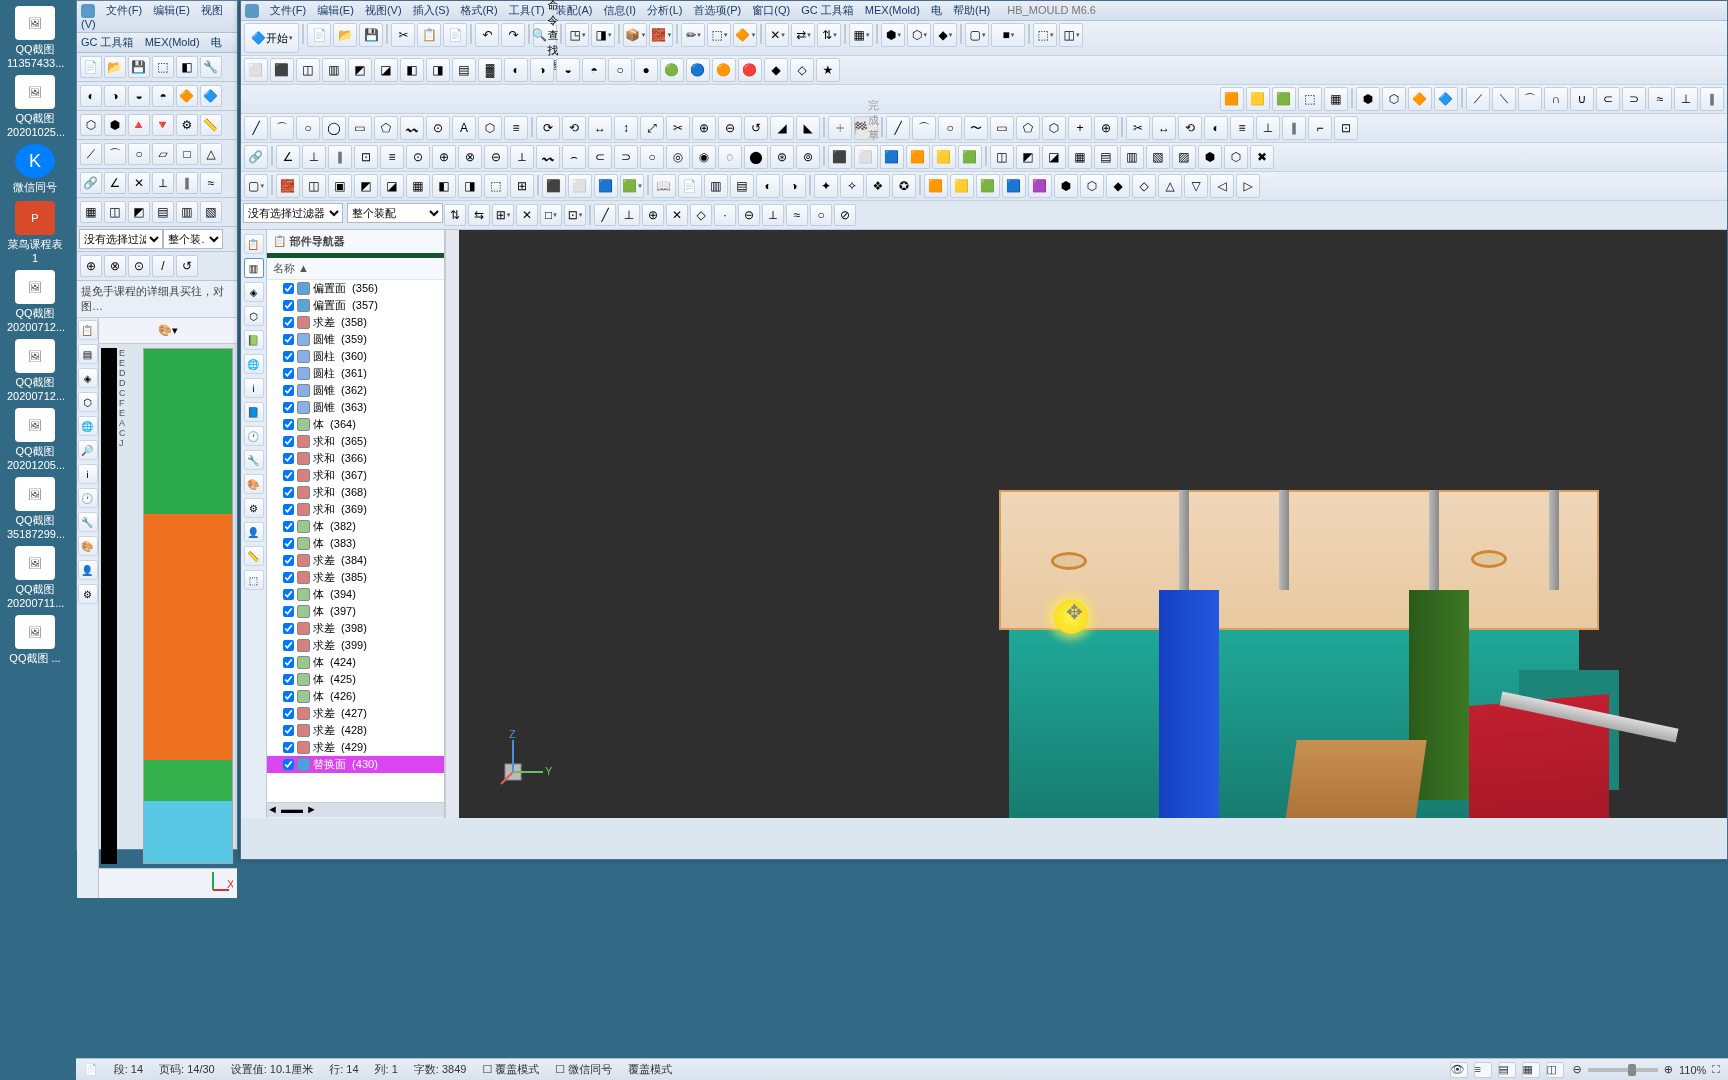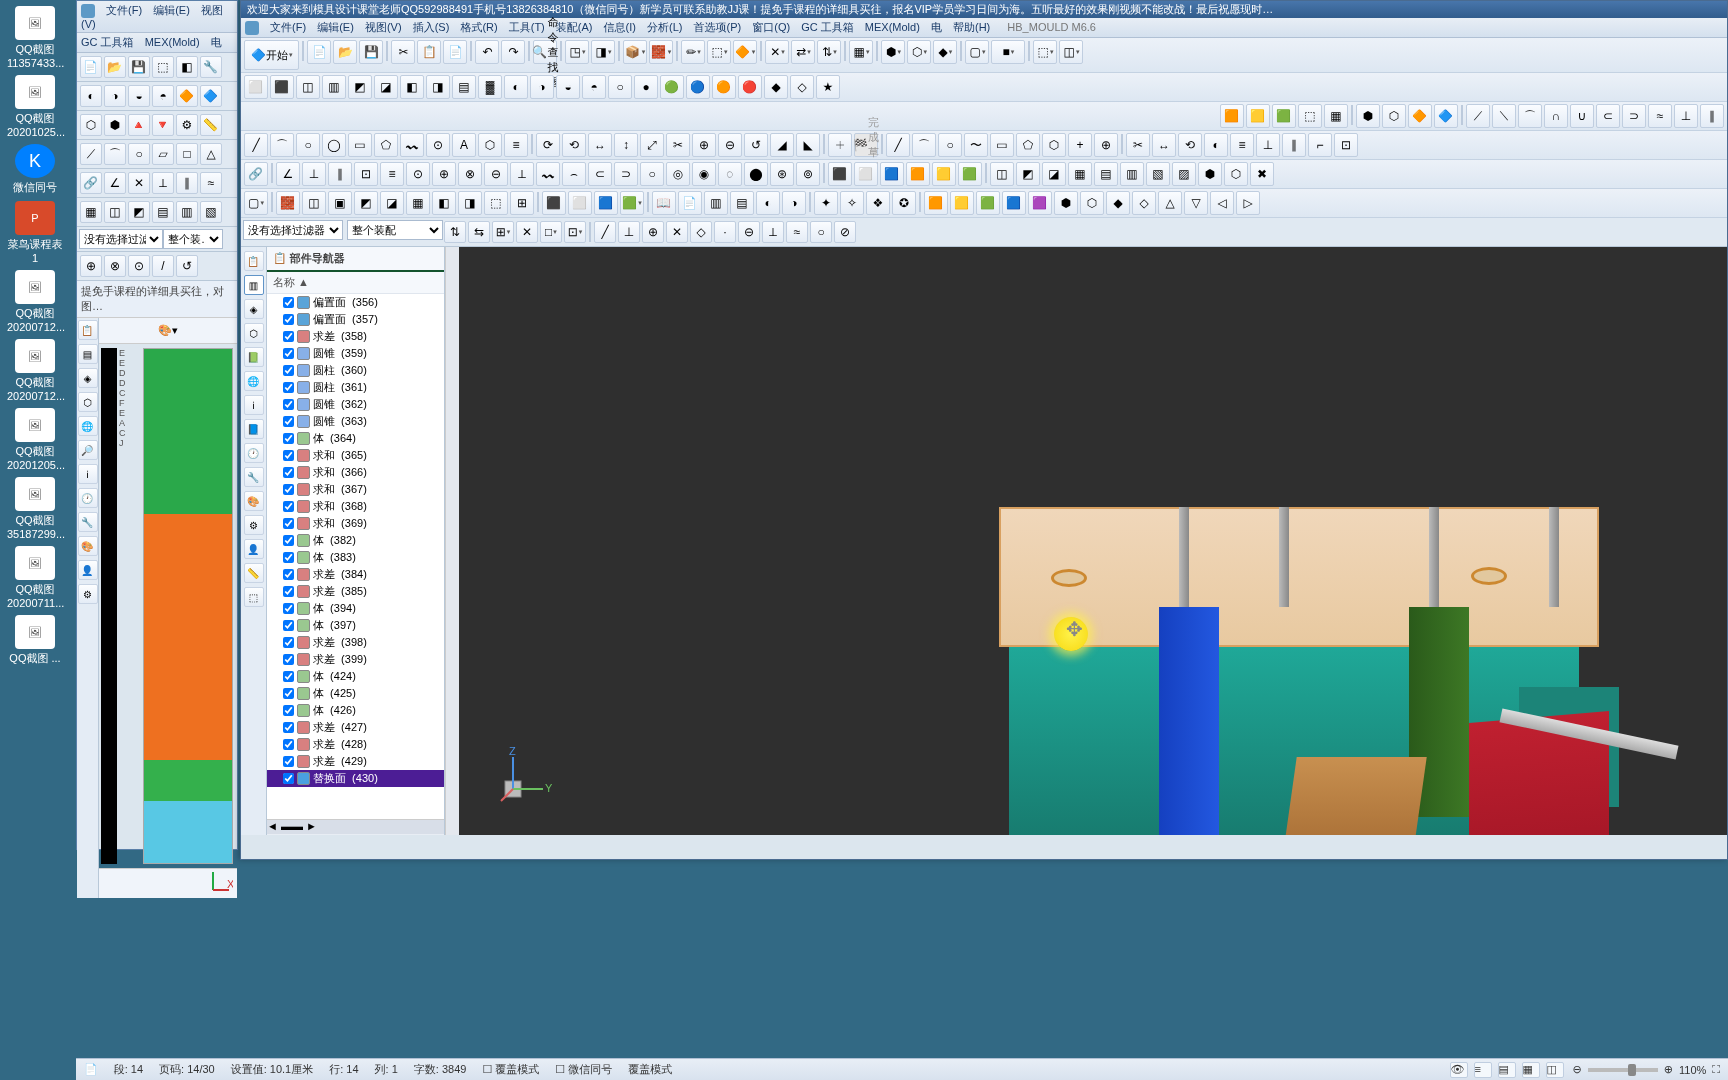--- a/index.html
+++ b/index.html
@@ -35,27 +35,27 @@
     .win2 .title{background:linear-gradient(#4876ab,#315c8c);color:#fff;padding:1px 6px;font-size:11px;white-space:nowrap;overflow:hidden;}
     .toolbar-row{display:flex;flex-wrap:nowrap;padding:1px 2px;border-bottom:1px solid #c4d2e2;background:linear-gradient(#ecf1f8,#dde7f2);}
     .toolbar-row .tb-btn{width:24px;height:24px;}
     .toolbar-row.r1 .tb-btn.big{width:30px;height:30px;}
     .dropdown-arr::after{content:"▾";font-size:7px;margin-left:1px;color:#555;}
     .prompt-bar{padding:4px 6px;background:#e8eff8;color:#444;display:flex;justify-content:space-between;border-bottom:1px solid #ccc;}
 
     .work-area{display:flex;height:588px;}
     .resource-bar{width:26px;background:#e4ecf5;border-right:1px solid #b8c8d8;display:flex;flex-direction:column;padding:2px 0;}
     .nav-panel{width:178px;background:#f5f8fc;border-right:1px solid #b8c8d8;display:flex;flex-direction:column;}
-    .nav-panel .hdr{padding:4px 6px;font-weight:bold;color:#444;border-bottom:2px solid #14532d;}
+    .nav-panel .hdr{padding:4px 6px;font-weight:bold;color:#444;border-bottom:5px solid #14532d;}
     .nav-panel .cols{padding:3px 6px;color:#555;border-bottom:1px solid #e0e6ee;}
     .tree{flex:1;overflow-y:auto;overflow-x:hidden;background:#fff;}
     .tree-item{display:flex;align-items:center;padding:1px 4px 1px 16px;height:17px;white-space:nowrap;}
     .tree-item input{margin-right:3px;width:11px;height:11px;}
     .tree-item .fico{width:13px;height:13px;margin-right:3px;display:inline-block;border:1px solid #888;border-radius:2px;}
-    .tree-item.sel{background:#4c1d95;color:#fff;}
+    .tree-item.sel{background:#d946ef;color:#fff;}
     .sb{width:14px;background:#e4e8ee;border-left:1px solid #ccc;}
     .viewport{flex:1;background:#2f2f2f;position:relative;overflow:hidden;}
     .triad{position:absolute;left:40px;bottom:30px;width:60px;height:60px;}
 
     
     .m{position:absolute;}
     .plate-top{left:540px;top:260px;width:600px;height:140px;background:linear-gradient(#f0d7ba,#e8c9a0);border:2px solid #d8a060;}
     .plate-mid{left:550px;top:400px;width:570px;height:200px;background:linear-gradient(#1fa898,#17796d);}
     .pillar1{left:700px;top:360px;width:60px;height:230px;background:linear-gradient(90deg,#1540c0,#2358e0);}
     .pillar2{left:950px;top:360px;width:60px;height:210px;background:linear-gradient(90deg,#2a5a1a,#3d7825);}
@@ -235,21 +235,20 @@
             <line x1="10" y1="22" x2="10" y2="4" stroke="#2a4" stroke-width="2"></line>
             <line x1="10" y1="22" x2="26" y2="22" stroke="#c33" stroke-width="2"></line>
             <text x="24" y="20" font-size="8" fill="#c33">X</text>
           </svg>
       </div>
     </div>
   </div>
 </div>
 
 <div class="win2">
-  <div class="title">欢迎大家来到模具设计课堂老师QQ592988491手机号13826384810（微信同号）新学员可联系助教JJ课！提免手课程的详细具买往，报名VIP学员学习日间为海。五听最好的效果刚视频不能改战！最后祝愿现时…</div>
   <div class="menubar">
     <span class="appicon"></span>
     <span>文件(F)</span>
     <span>编辑(E)</span>
     <span>视图(V)</span>
     <span>插入(S)</span>
     <span>格式(R)</span>
     <span>工具(T)</span>
     <span>装配(A)</span>
     <span>信息(I)</span>

